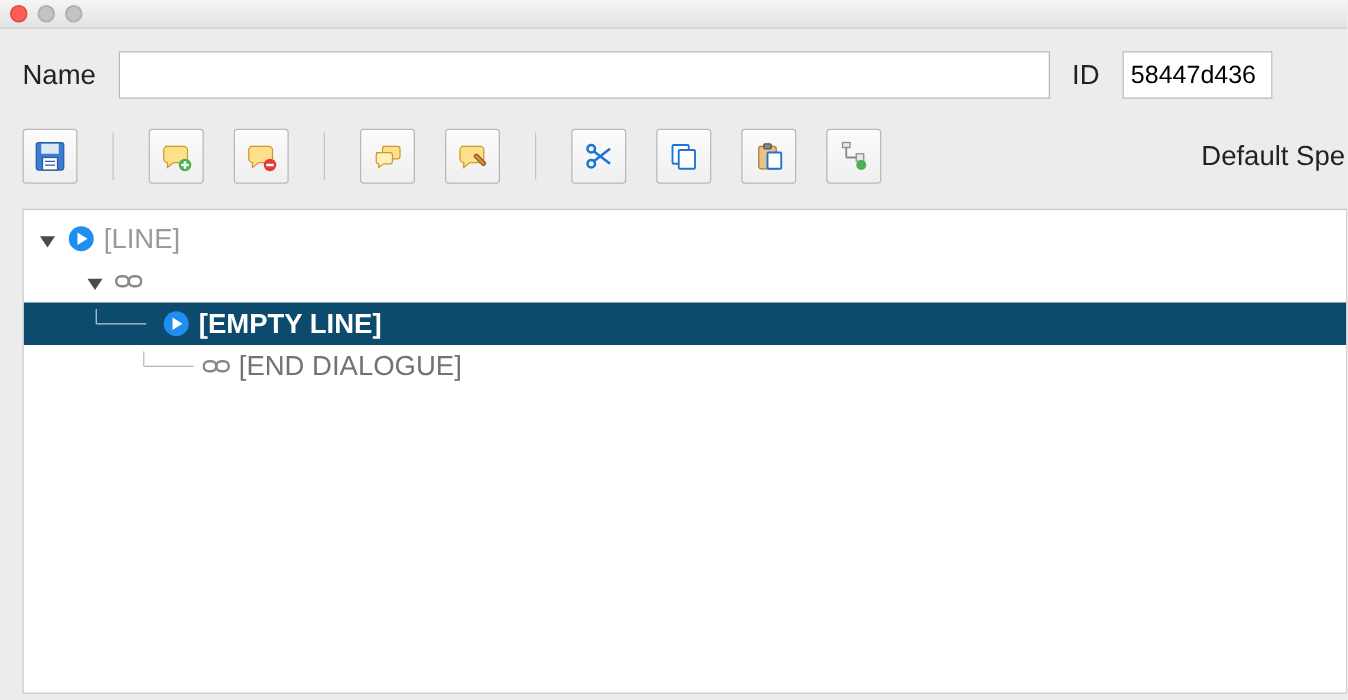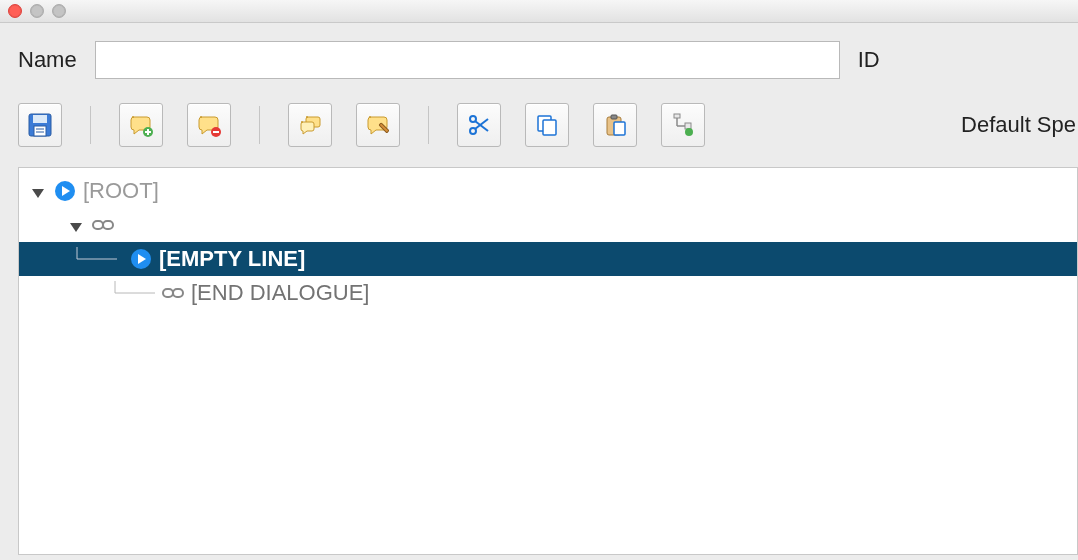--- a/index.html
+++ b/index.html
@@ -149,20 +149,21 @@
   <div class="traffic-light tl-min"></div>
   <div class="traffic-light tl-max"></div>
 </div>
 
 <div class="content">
 
   <div class="row-fields">
     <label>Name</label>
     <input id="name-input" type="text" value="" style="">
     <label>ID</label>
+    <input id="id-input" type="text" value="58447d436" style="">
   </div>
 
   <div class="toolbar">
 
     <div class="tool-btn">
       <svg width="26" height="26" viewBox="0 0 26 26">
         <rect x="2" y="2" width="22" height="22" rx="2" fill="#3b7bd6" stroke="#2a5ca3"></rect>
         <rect x="6" y="3" width="14" height="8" fill="#dbe9f8"></rect>
         <rect x="7" y="14" width="12" height="10" fill="#ffffff" stroke="#2a5ca3"></rect>
         <line x1="9" y1="17" x2="17" y2="17" stroke="#2a5ca3"></line>
@@ -252,21 +253,21 @@
         <svg width="18" height="18" viewBox="0 0 18 18">
             <polygon points="3,5 15,5 9,14" fill="#4a4a4a"></polygon>
           </svg>
       </span>
       <span class="node-icon">
         <svg width="22" height="22" viewBox="0 0 22 22">
           <circle cx="11" cy="11" r="10" fill="#1f8ef1"></circle>
           <polygon points="8,6 16,11 8,16" fill="#fff"></polygon>
         </svg>
       </span>
-      <span class="tree-label-gray">[ROOT]</span>
+      <span class="tree-label-gray">[LINE]</span>
     </div>
 
     <div class="tree-row">
       <span class="indent ind-1"></span>
       <span class="disclosure">
         <svg width="18" height="18" viewBox="0 0 18 18">
             <polygon points="3,5 15,5 9,14" fill="#4a4a4a"></polygon>
           </svg>
       </span>
       <span class="node-icon">

